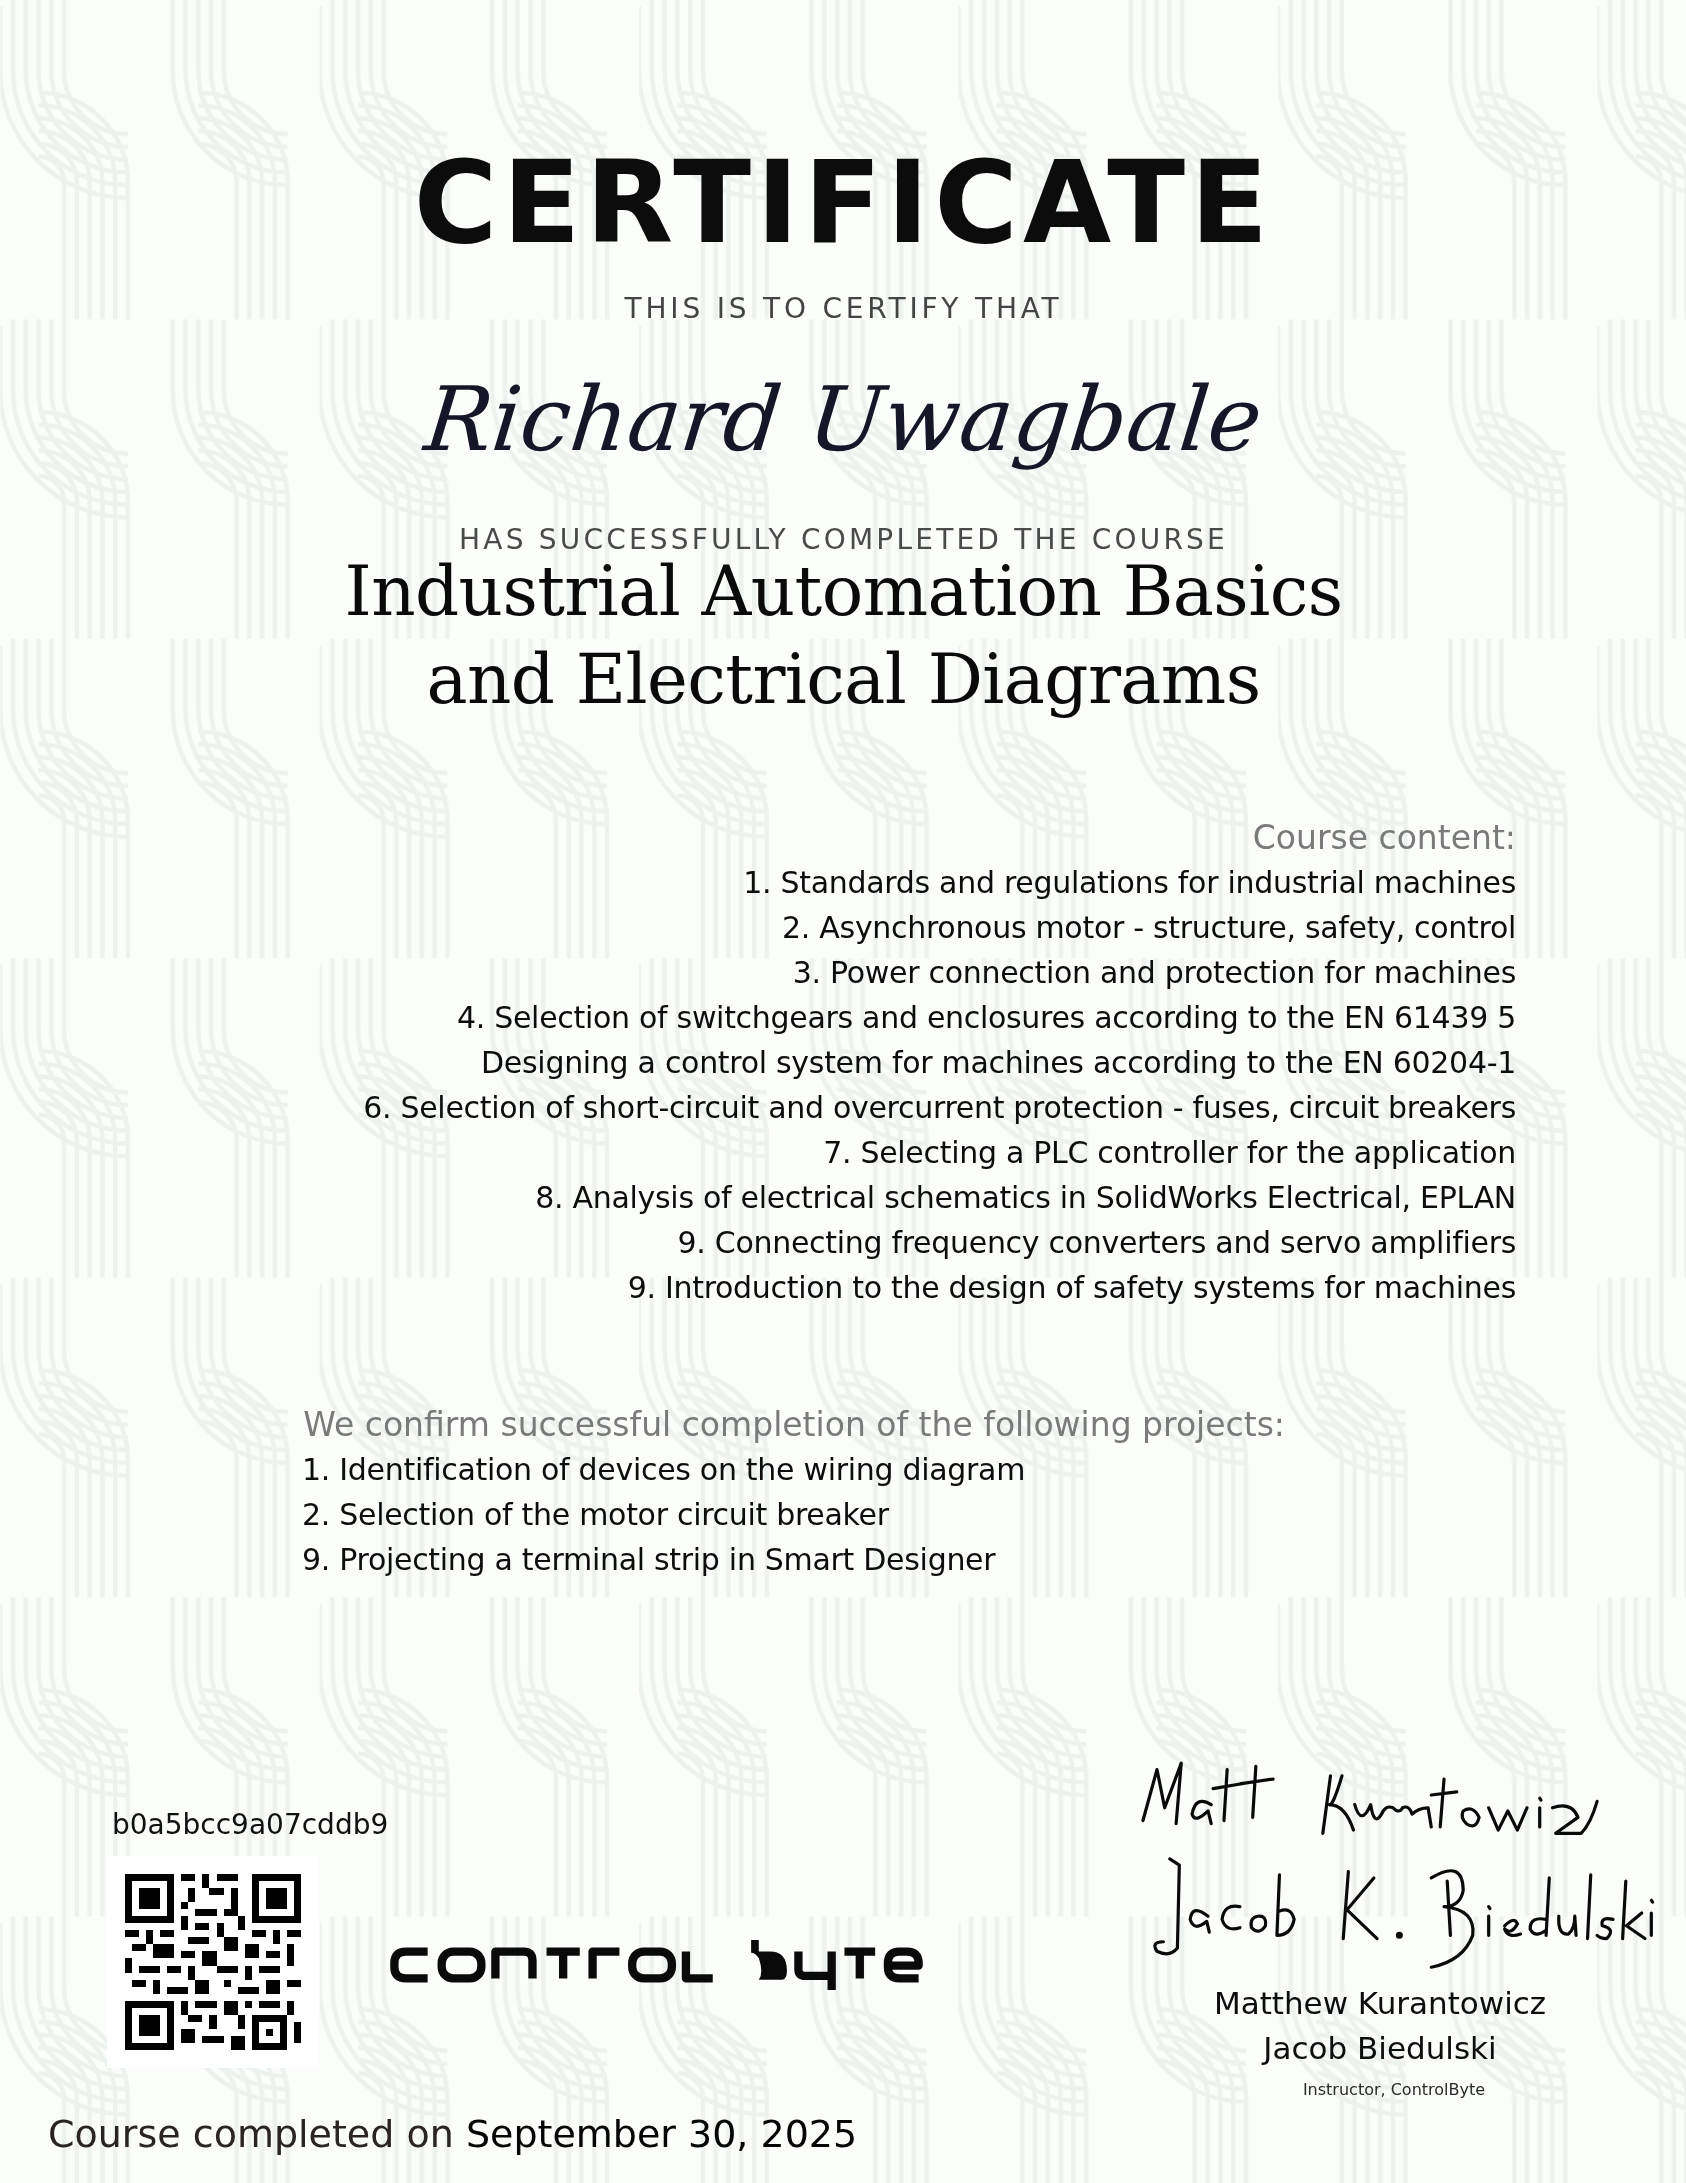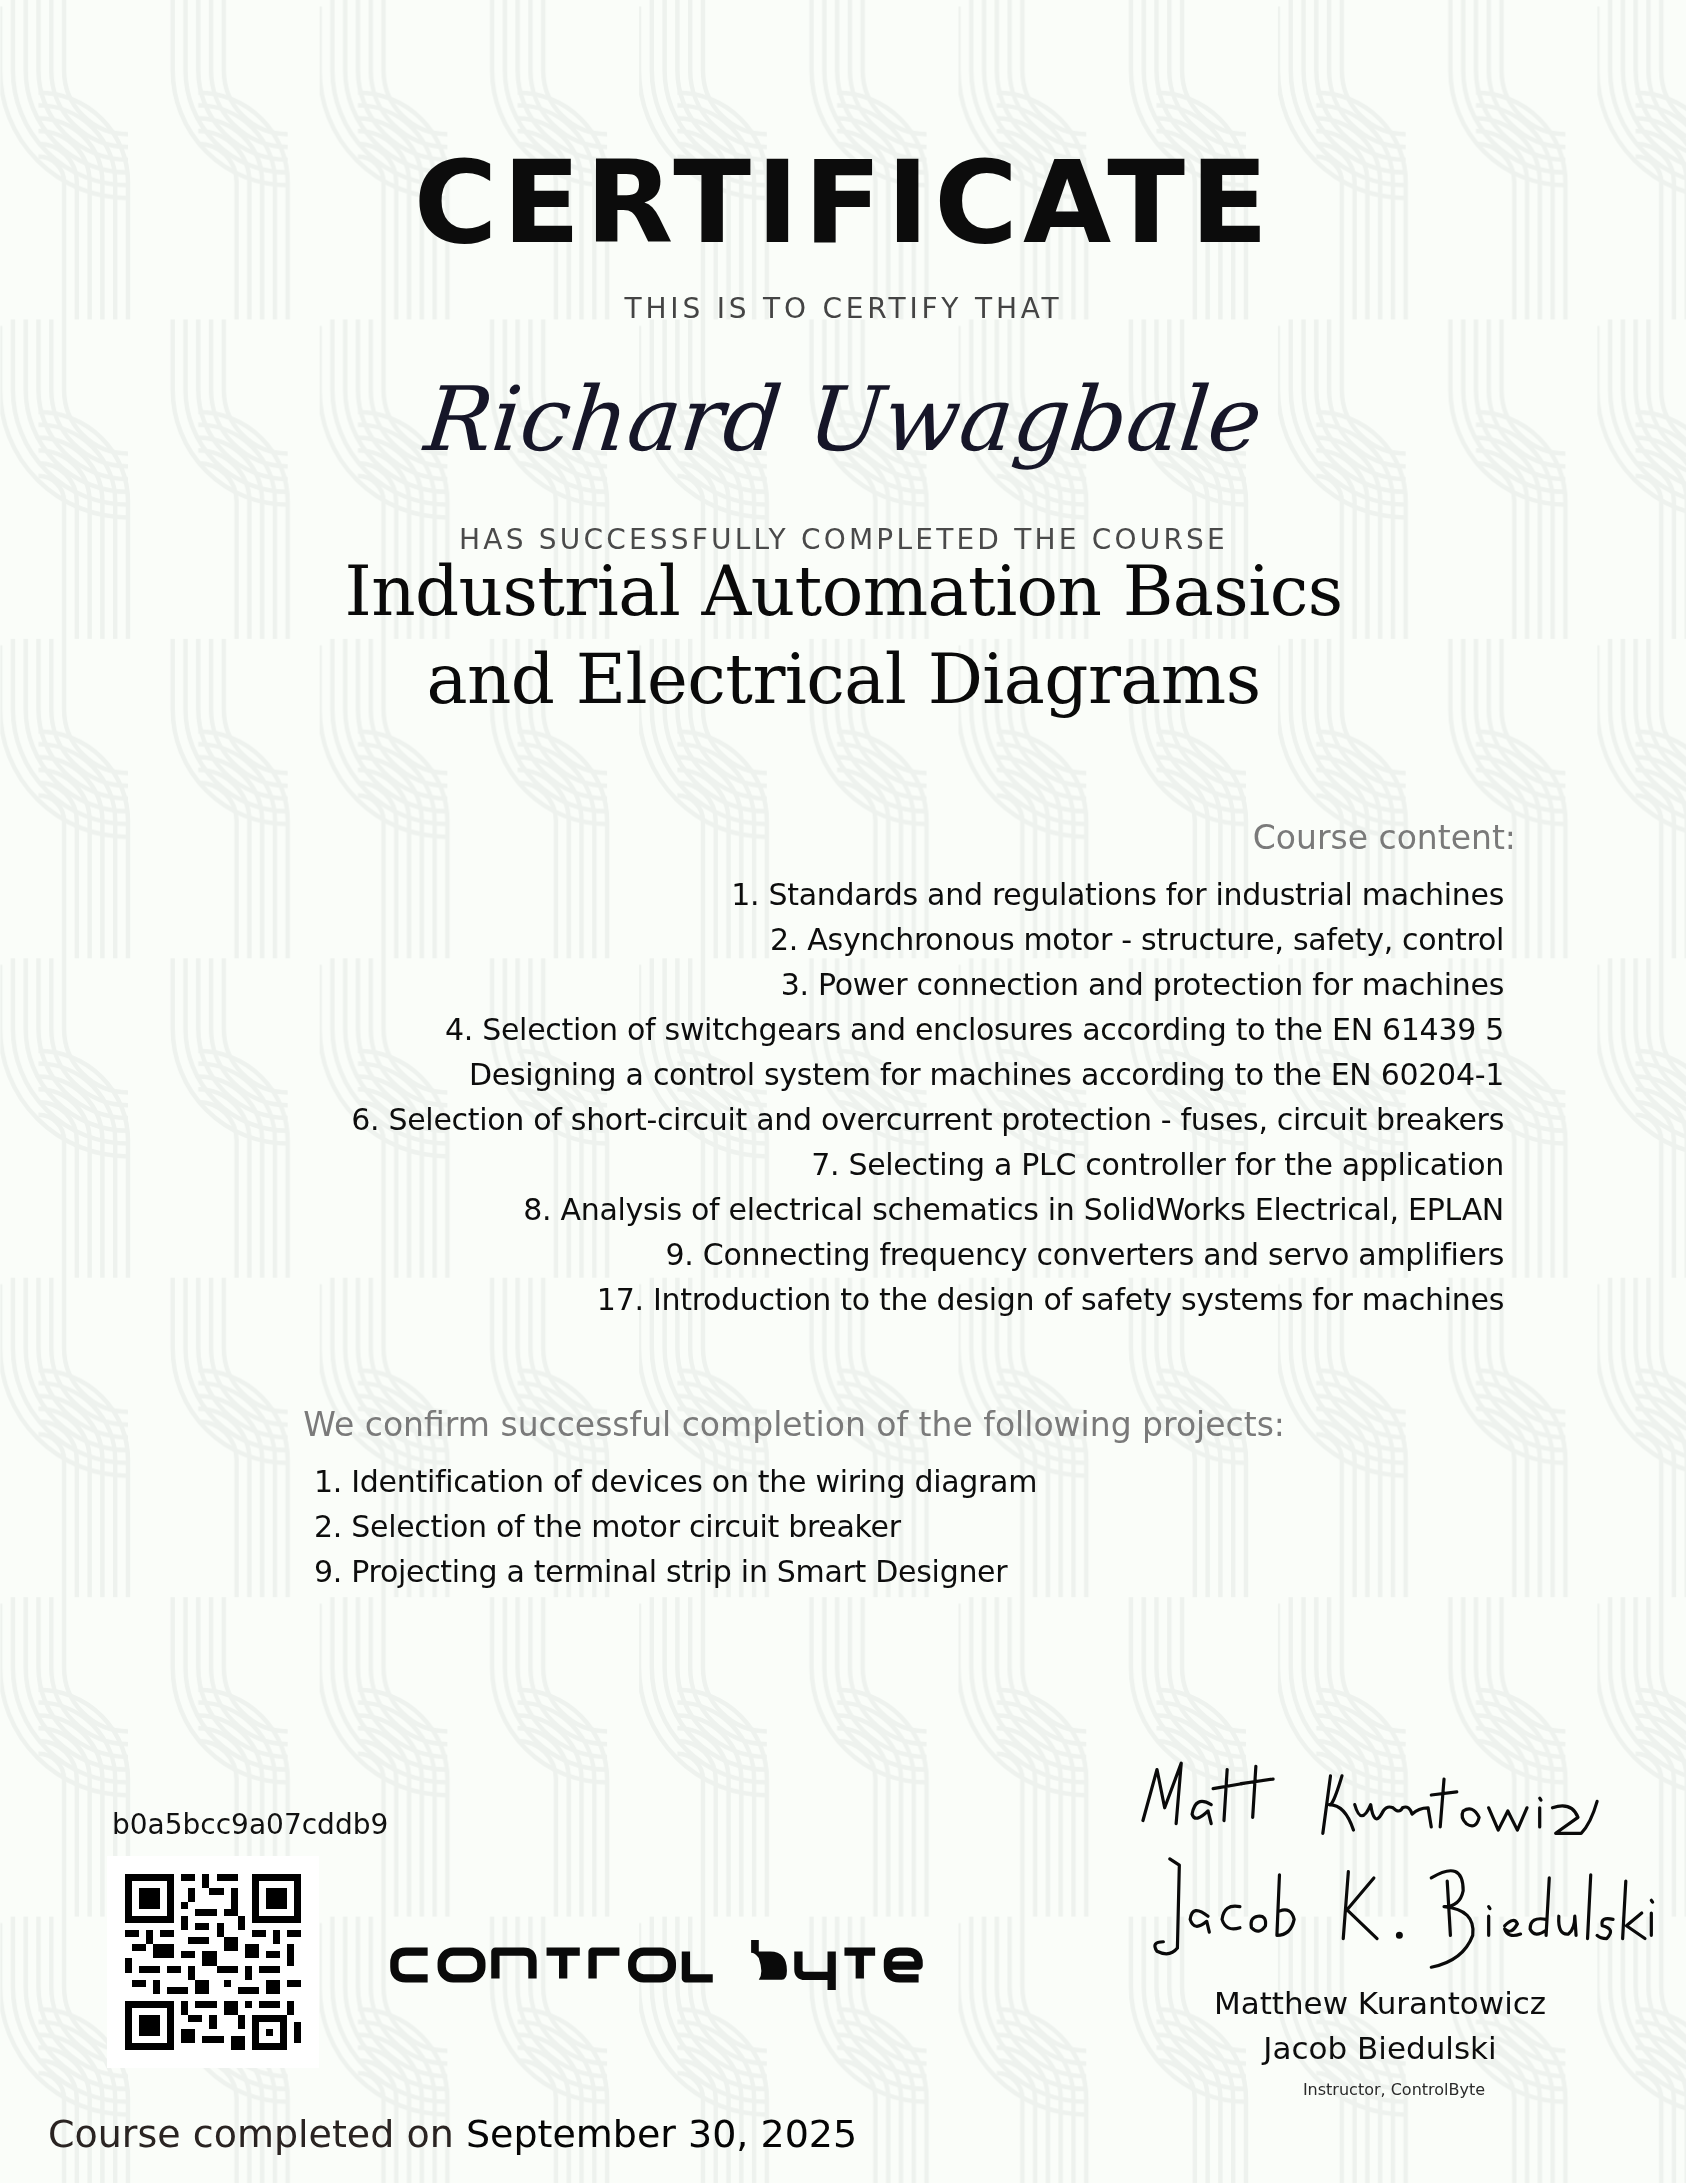--- a/index.html
+++ b/index.html
@@ -68,21 +68,21 @@
       left: 302px; width: 1214px;
     }
     .section-label {
       font-size: 33px;
       color: #7a7a7a;
       line-height: 45px;
       margin: 0 0 0 1.3px;
     }
     .item-list {
       list-style: none;
-      margin: 12px; padding: 0;
+      margin: 0; padding: 0;
     }
     .item-list li {
       font-size: 30px;
       line-height: 45px;
       color: #0d0d0d;
       letter-spacing: -0.3px;
     }
     .content-section { top: 815px; text-align: right; }
     .projects-section { top: 1402px; }
 
@@ -174,21 +174,21 @@
   <div class="section-label">Course content:</div>
   <ul class="item-list">
     <li>1. Standards and regulations for industrial machines</li>
     <li>2. Asynchronous motor - structure, safety, control</li>
     <li>3. Power connection and protection for machines</li>
     <li>4. Selection of switchgears and enclosures according to the EN 61439 5 Designing a control system for machines according to the EN 60204-1</li>
     <li>6. Selection of short-circuit and overcurrent protection - fuses, circuit breakers</li>
     <li>7. Selecting a PLC controller for the application</li>
     <li>8. Analysis of electrical schematics in SolidWorks Electrical, EPLAN</li>
     <li>9. Connecting frequency converters and servo amplifiers</li>
-    <li>17. Introduction to the design of safety systems for machines</li>
+    <li>9. Introduction to the design of safety systems for machines</li>
   </ul>
 </div>
 
 <div class="layer section projects-section">
   <div class="section-label">We confirm successful completion of the following projects:</div>
   <ul class="item-list">
     <li>1. Identification of devices on the wiring diagram</li>
     <li>2. Selection of the motor circuit breaker</li>
     <li>9. Projecting a terminal strip in Smart Designer</li>
   </ul>

